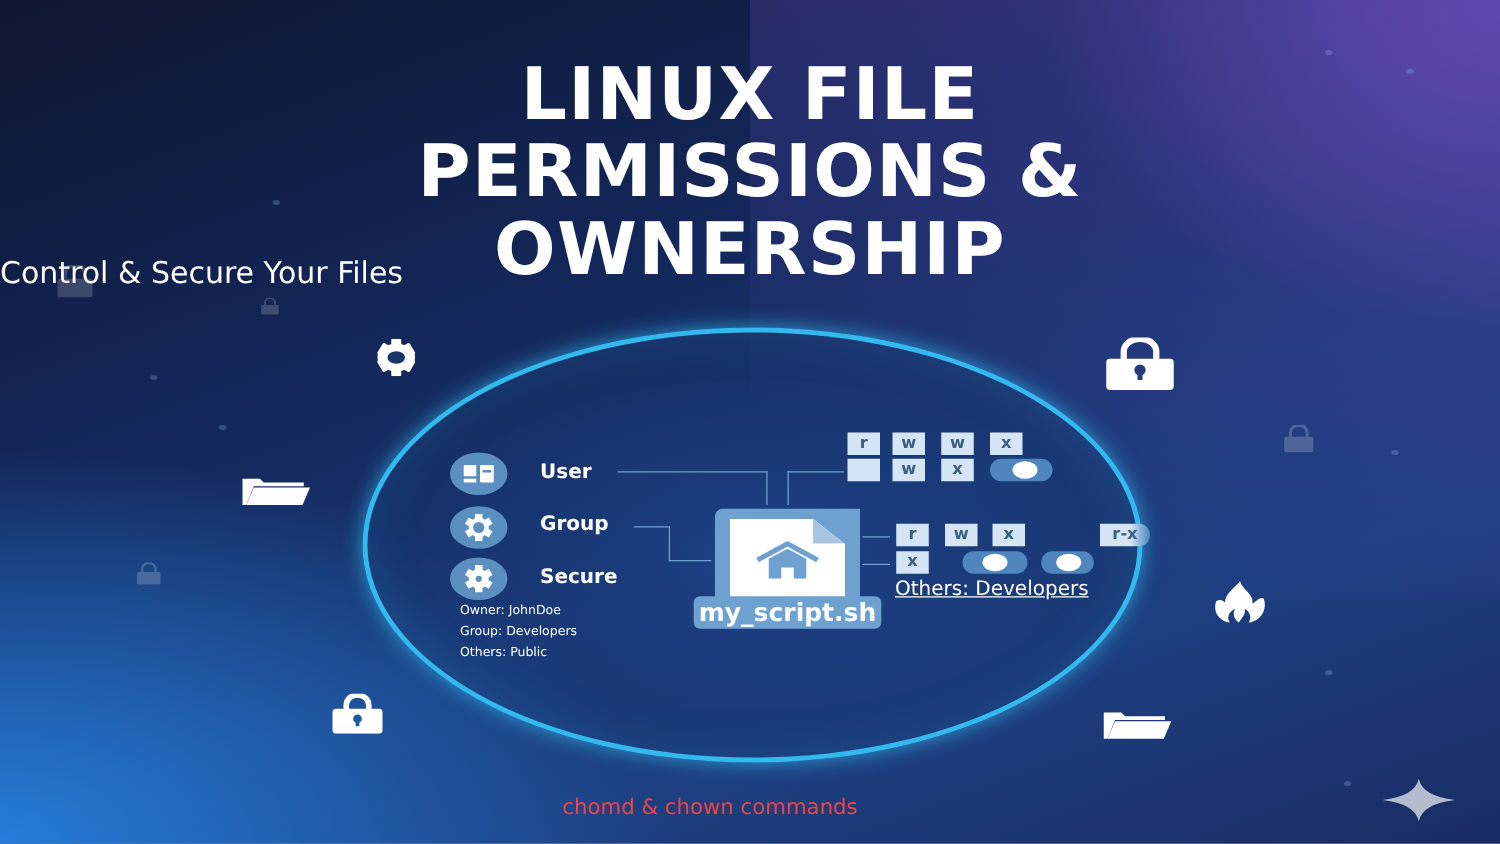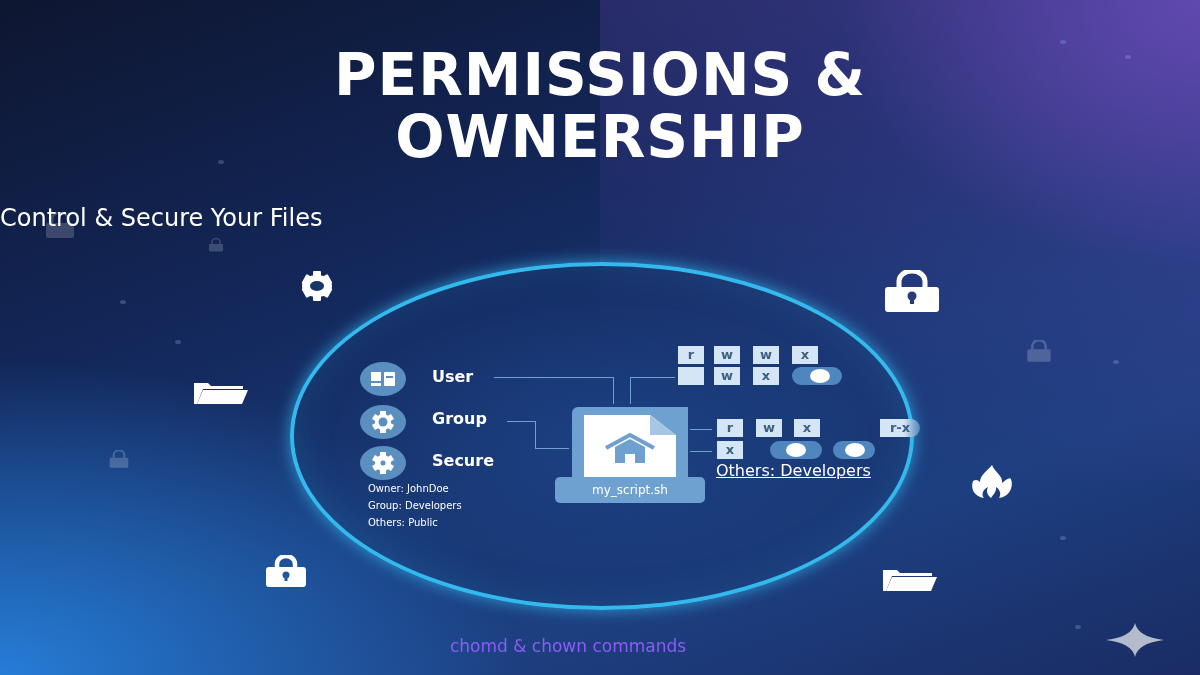--- a/index.html
+++ b/index.html
@@ -55,41 +55,41 @@
     background: #ffffff;
     clip-path: polygon(0 0, 72% 0, 100% 28%, 100% 100%, 0 100%);
   }
   .file-fold {
     position: absolute; left: 78px; top: 8px; width: 26px; height: 20px;
     background: #a6c6e4; clip-path: polygon(0 0, 100% 100%, 0 100%);
   }
   .file-name {
     position: absolute; left: 555px; top: 477px; width: 150px; height: 26px;
     background: #6ea1cf; border-radius: 5px; color: #ffffff;
-    font-size: 12px; font-weight: 400; text-align: center; line-height: 26px;
+    font-size: 20px; font-weight: 700; text-align: center; line-height: 26px;
   }
 
   .perm {
     position: absolute; width: 26px; height: 18px; background: #d4e6f5;
     color: #3d5f80; font-size: 13px; font-weight: 700; text-align: center; line-height: 17px;
   }
   .toggle {
     position: absolute; width: 50px; height: 18px; border-radius: 9px; background: #4f86bd;
   }
   .toggle .knob {
     position: absolute; top: 2px; width: 20px; height: 14px; border-radius: 50%; background: #ffffff;
   }
   .right-caption {
     position: absolute; left: 716px; top: 461px; color: #ffffff; font-size: 16px; text-decoration: underline;
   }
 
   .deco { position: absolute; }
   .footer {
     position: absolute; left: 0; top: 636px; width: 1136px; text-align: center;
-    color: #8b5cf6; font-size: 17px;
+    color: #ef4444; font-size: 17px;
   }
 </style>
 </head>
 <body>
 
 <div class="bg-right"></div>
 
 <div class="dot" style="left:120px;top:300px"></div>
 <div class="dot" style="left:175px;top:340px"></div>
 <div class="dot" style="left:218px;top:160px"></div>
@@ -111,20 +111,21 @@
     <path d="M10 11 V7 a8 7 0 0 1 16 0 V11" fill="none" stroke="#ffffff" stroke-width="3"></path>
     <rect x="4" y="11" width="28" height="15" rx="2" fill="#ffffff"></rect>
   </svg>
 <svg class="deco" style="left:1024px;top:340px;opacity:0.2" width="30" height="22" viewBox="0 0 36 26">
     <path d="M10 11 V7 a8 7 0 0 1 16 0 V11" fill="none" stroke="#ffffff" stroke-width="3"></path>
     <rect x="4" y="11" width="28" height="15" rx="2" fill="#ffffff"></rect>
   </svg>
 <svg class="deco" style="left:1026px;top:343px;opacity:0.12" width="0" height="0"></svg>
 
 <div class="title">
+  <div>LINUX FILE</div>
   <div>PERMISSIONS &amp;</div>
   <div>OWNERSHIP</div>
 </div>
 <div class="subtitle">Control &amp; Secure Your Files</div>
 
 <svg class="deco" style="left:294px;top:271px" width="46" height="30" viewBox="0 0 46 30">
   <g fill="#ffffff" transform="translate(23,15)">
     <rect x="-4" y="-15" width="8" height="30" rx="1"></rect>
     <rect x="-4" y="-15" width="8" height="30" rx="1" transform="rotate(60) scale(1.3,1)"></rect>
     <rect x="-4" y="-15" width="8" height="30" rx="1" transform="rotate(-60) scale(1.3,1)"></rect>

